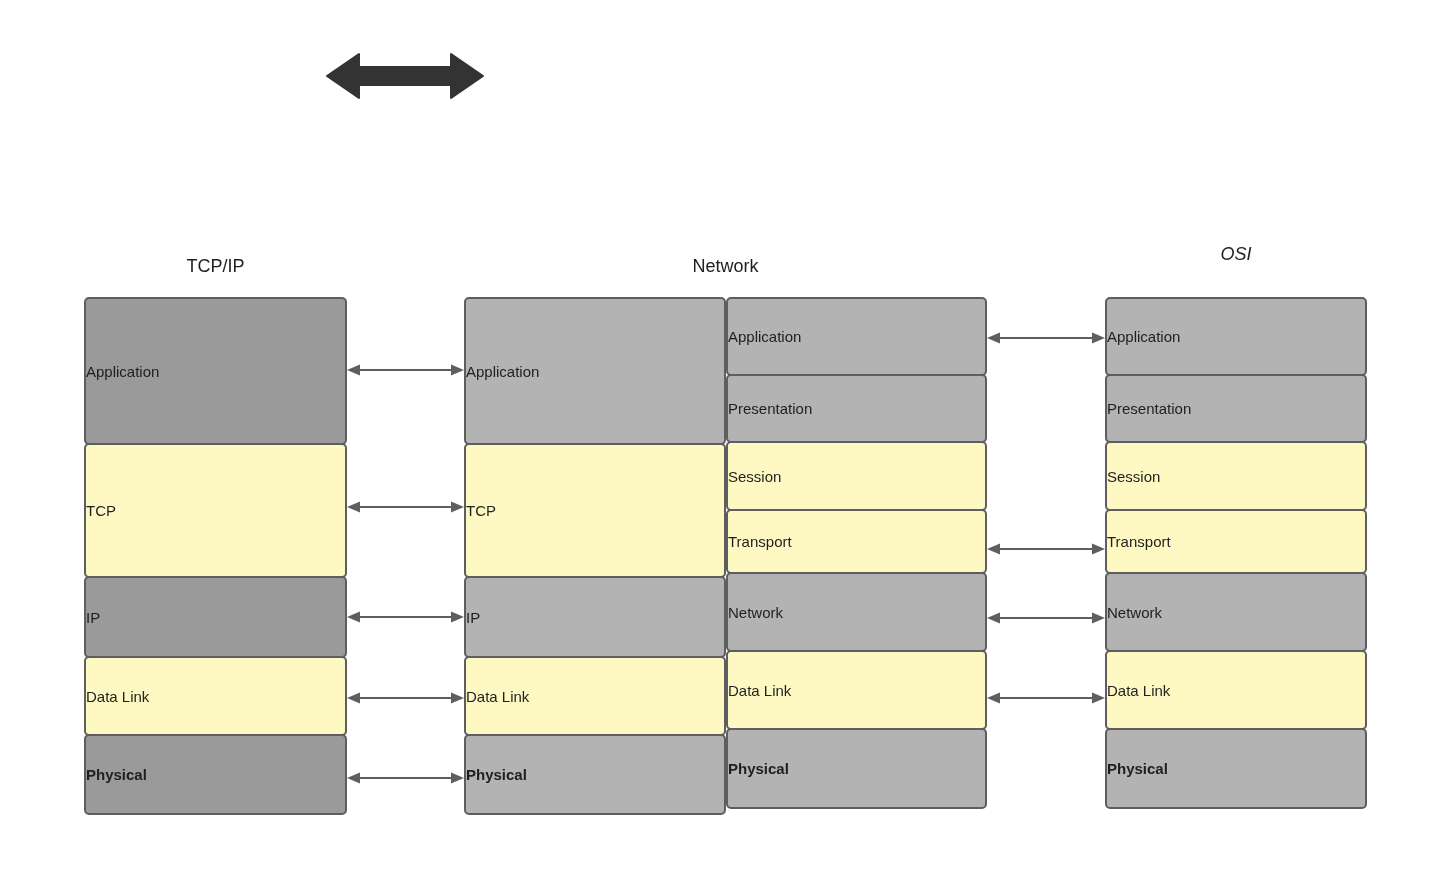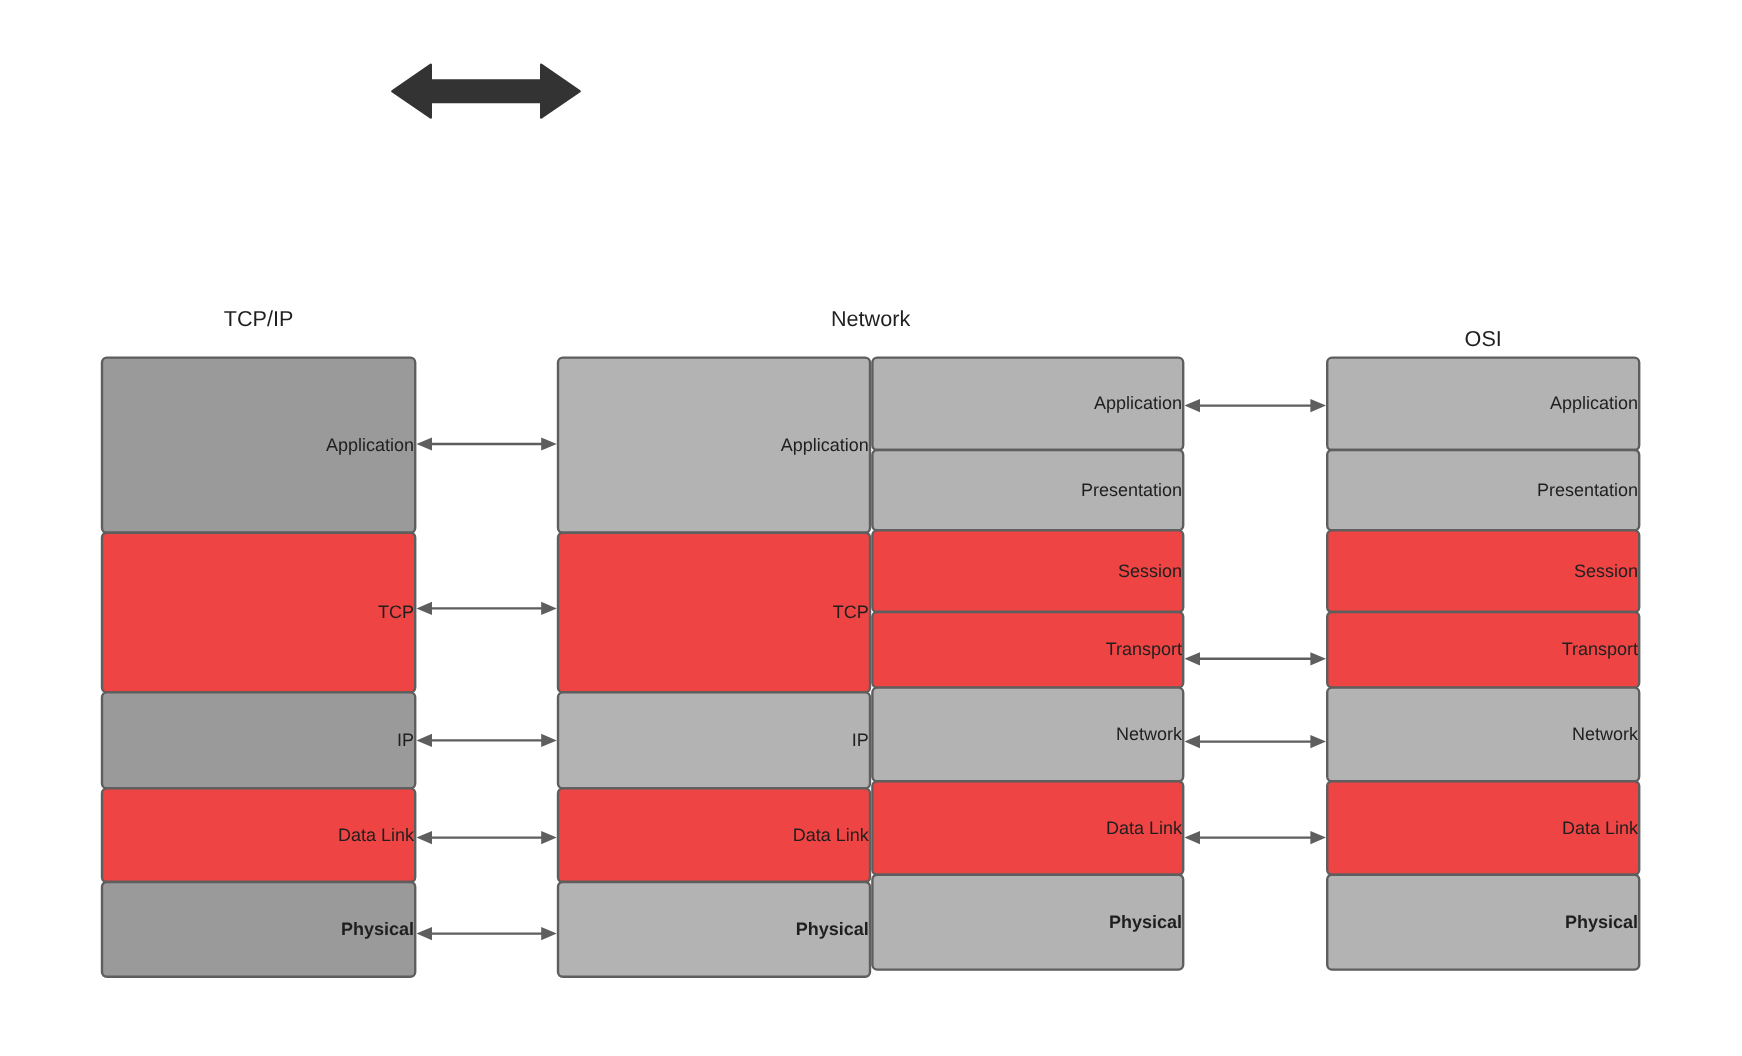--- a/index.html
+++ b/index.html
@@ -28,21 +28,21 @@
   .col-title {
     position: absolute;
     font-size: 18px;
     color: #1f1f1f;
     text-align: center;
     white-space: nowrap;
     line-height: 20px;
   }
   #title-tcpip  { left: 84px;   top: 256px; width: 263px; }
   #title-gw     { left: 464px;  top: 256px; width: 523px; }
-  #title-osi    { left: 1105px; top: 272px; width: 262px; }
+  #title-osi    { left: 1105px; top: 244px; width: 262px; font-style: italic; }
 
   
   .stack {
     position: absolute;
     display: flex;
     flex-direction: column;
   }
   #stack-tcpip { left: 84px;   top: 297px; width: 263px; height: 524px; }
   #stack-osi   { left: 1105px; top: 297px; width: 262px; height: 524px; }
 
@@ -57,32 +57,32 @@
   }
   #gw-left  { width: 262px; display: flex; flex-direction: column; }
   #gw-right { width: 261px; display: flex; flex-direction: column; }
 
   .layer {
     box-sizing: border-box;
     border: 2px solid #5e5e5e;
     border-radius: 5px;
     display: flex;
     align-items: center;
-    justify-content: flex-end;
+    justify-content: flex-start;
     font-size: 15px;
     color: #1f1f1f;
     margin-bottom: -2px;
     position: relative;
     white-space: nowrap;
   }
   .layer:last-child { margin-bottom: 0; font-weight: bold; }
 
   .fill-gray-dark  { background: #9a9a9a; }
   .fill-gray-light { background: #b3b3b3; }
-  .fill-white      { background: #ef4444; }
+  .fill-white      { background: #fef9c3; }
 
   
   .connector {
     position: absolute;
     height: 14px;
   }
   .connector svg { display: block; }
 
   
   .conn-left  { left: 347px; width: 117px; }

